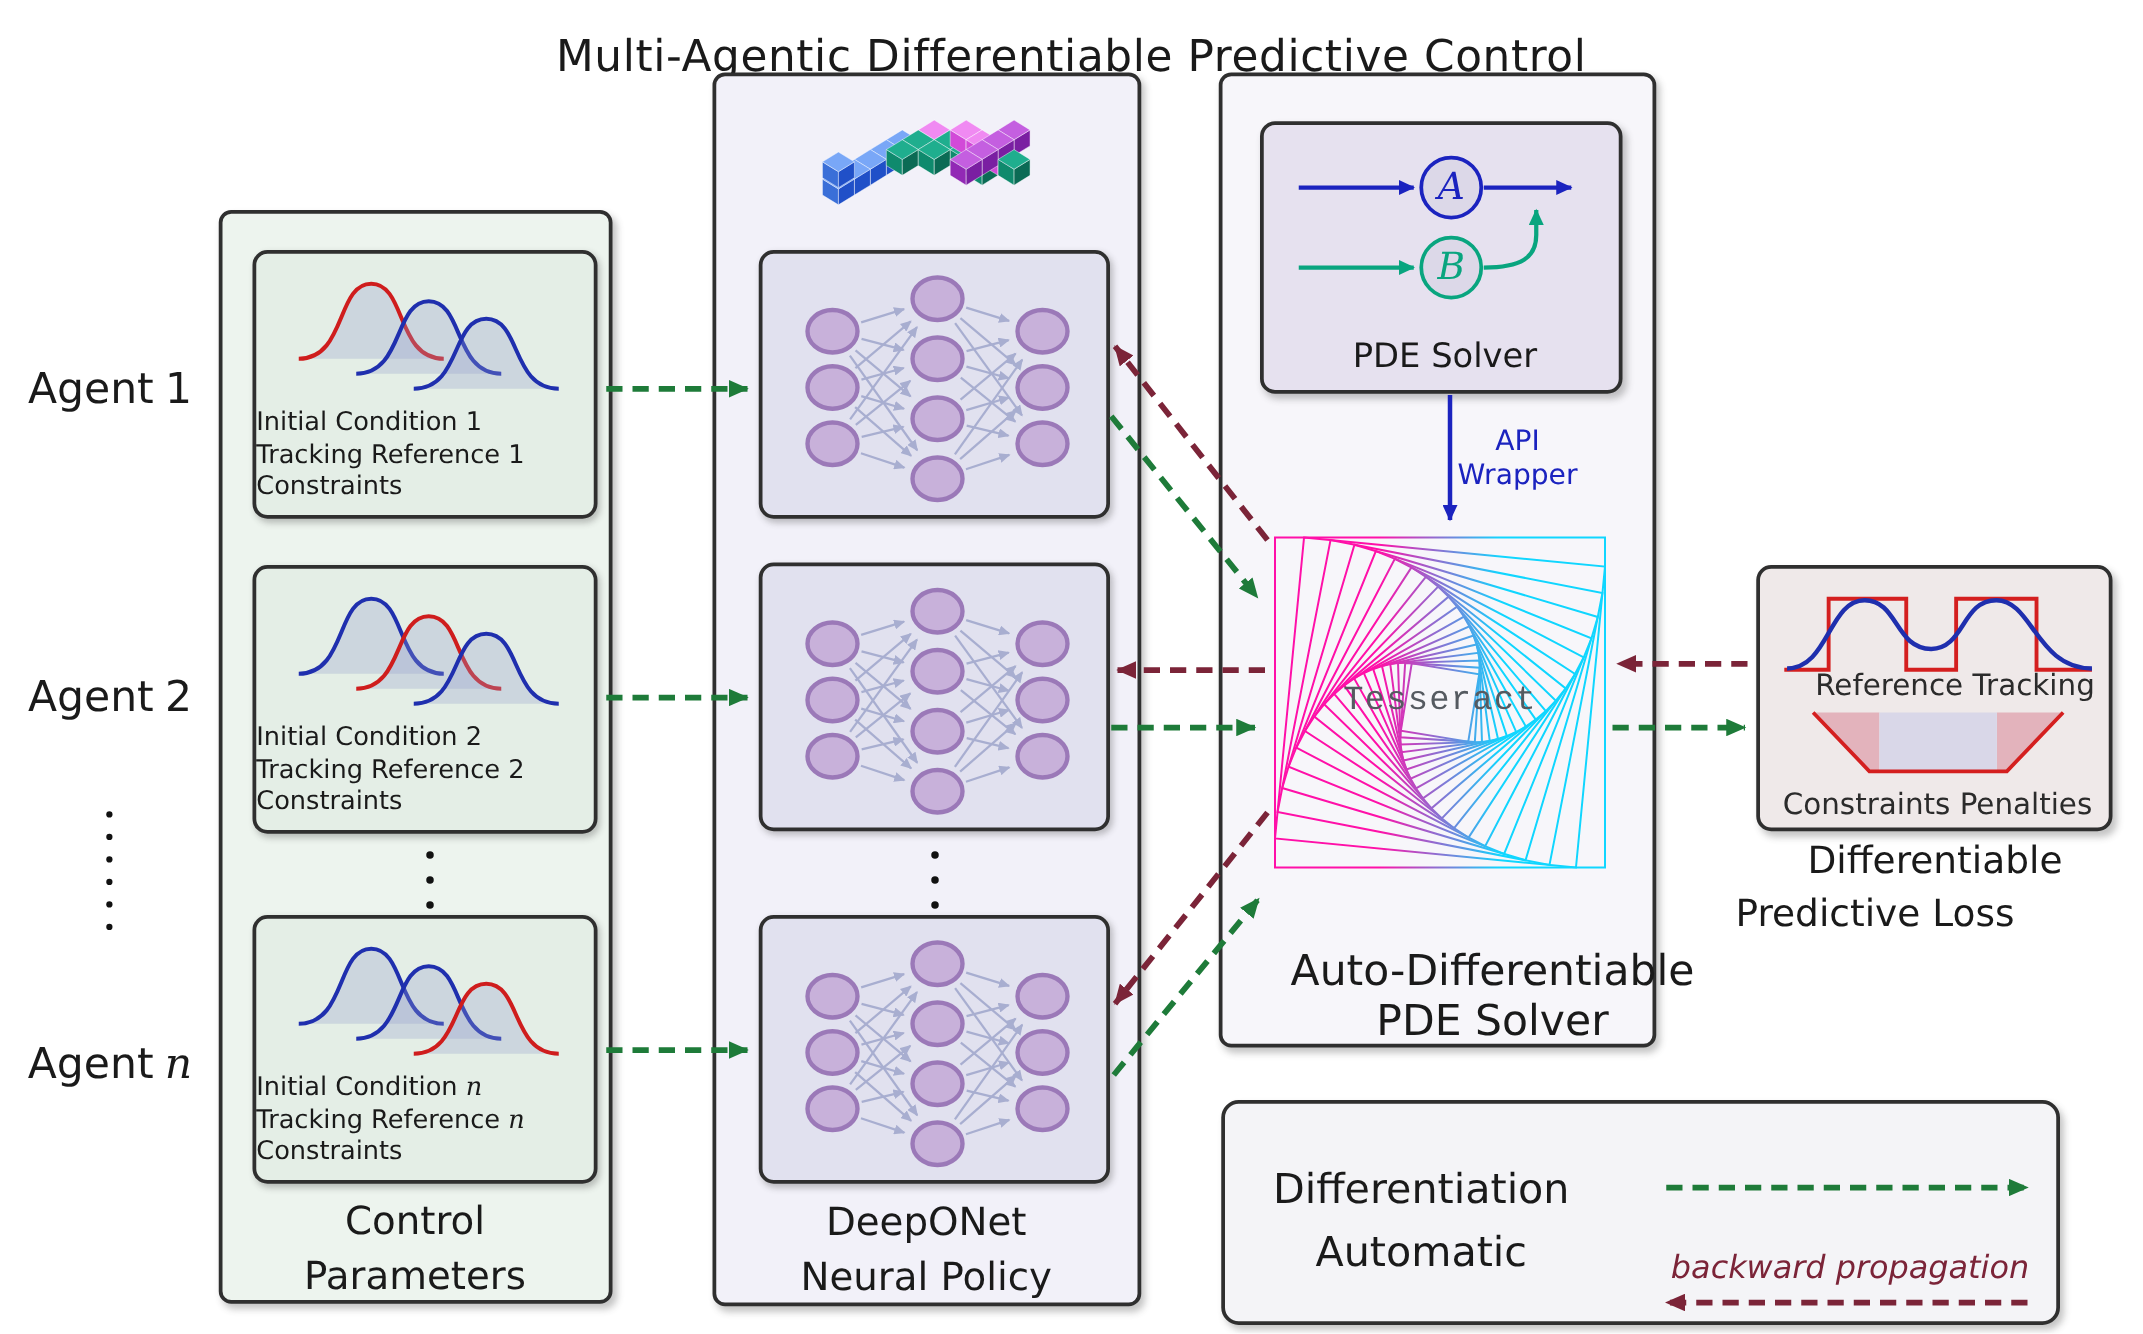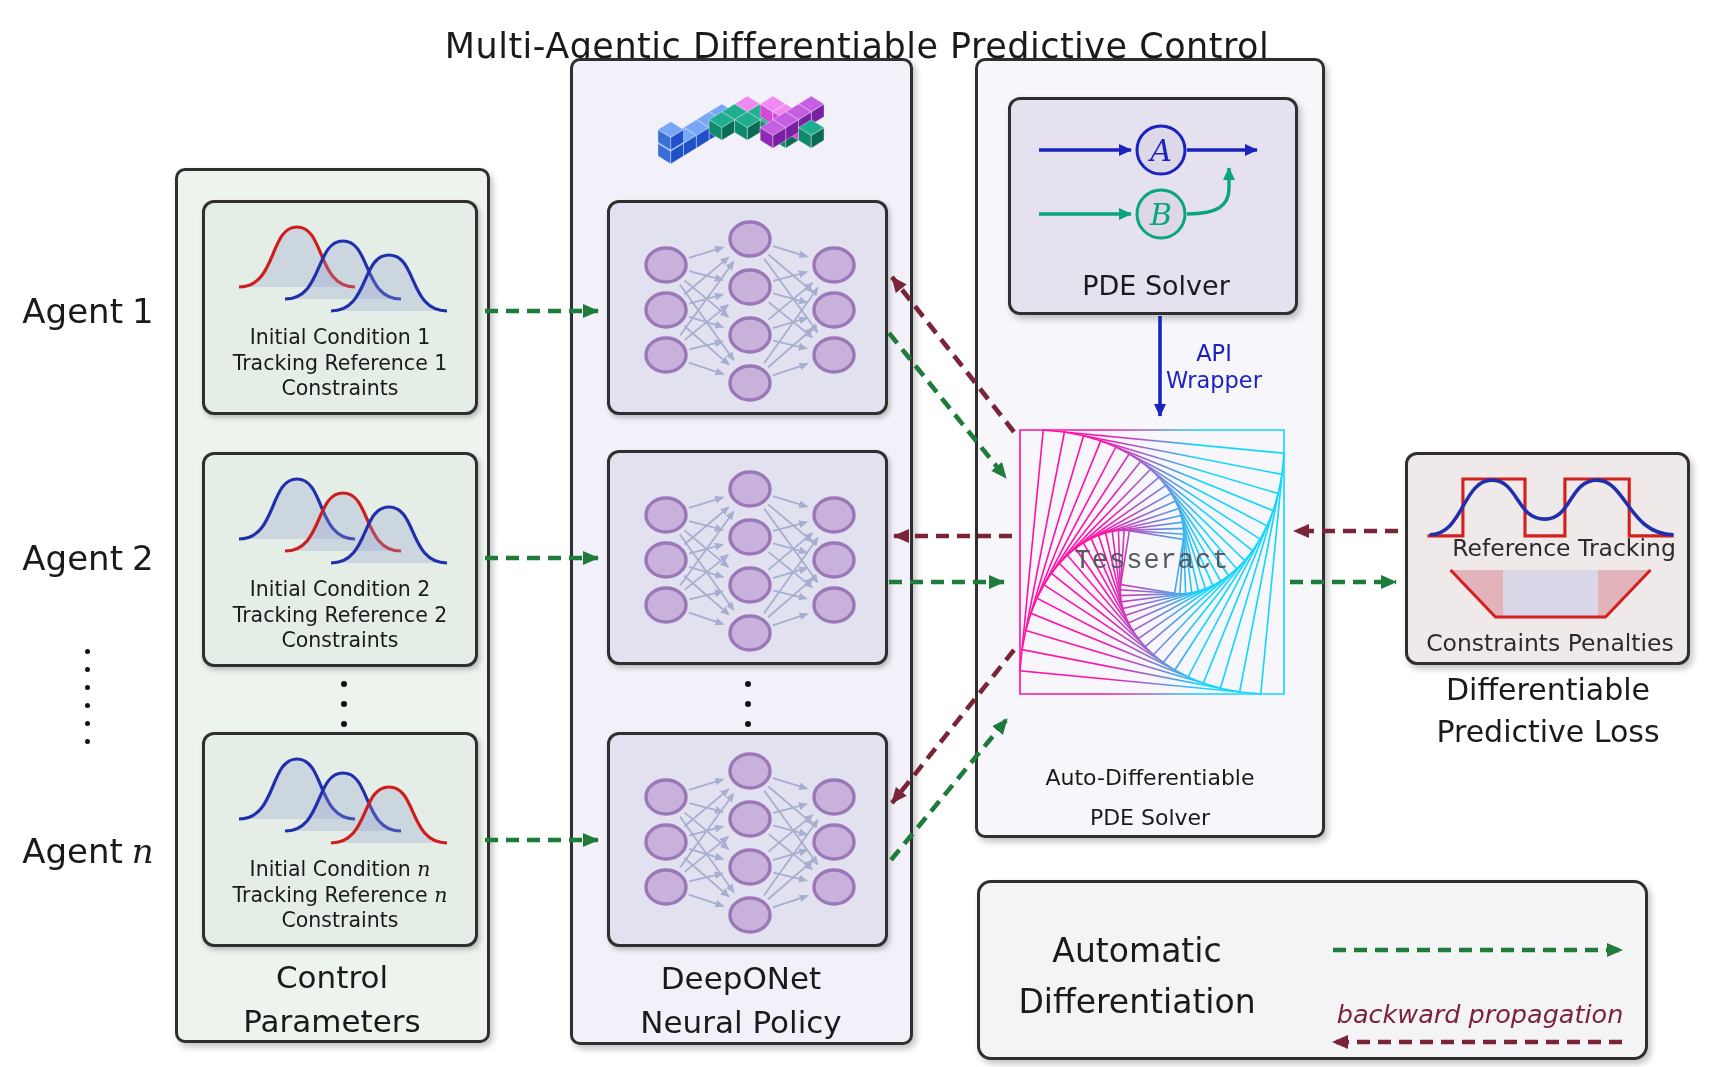--- a/index.html
+++ b/index.html
@@ -25,30 +25,30 @@
   #loss-box{left:1405px;top:452px;width:285px;height:213px;background:#efe9e9;border-radius:12px;}
   #pde-box{left:1008px;top:97px;width:290px;height:218px;background:#e6e1ef;border-radius:12px;}
 
   .abox{left:202px;width:276px;height:215px;background:#e4eee6;border:3px solid #2f2f2f;border-radius:12px;
         box-shadow:2px 3px 5px rgba(60,60,60,.30);position:absolute;}
   .nnbox{left:607px;width:281px;height:215px;background:#e1e1ef;border:3px solid #2f2f2f;border-radius:12px;
         box-shadow:2px 3px 5px rgba(60,60,60,.30);position:absolute;}
   .abox svg.curves{position:absolute;left:12px;top:8px;}
   .nnbox svg.nn{position:absolute;left:6px;top:6px;}
 
-  .btxt{position:absolute;left:0;top:122px;width:100%;text-align:center;
+  .btxt{position:absolute;left:0;top:122px;width:100%;
         font-size:20.5px;line-height:25.5px;}
   .nth .sfx{font-style:italic;font-family:"DejaVu Serif","Liberation Serif",serif;}
 
   .agent-label{font-size:34px;}
   .agent-label .sfx{margin-left:9px;}
   .nth-label .sfx{font-style:italic;font-family:"DejaVu Serif","Liberation Serif",serif;}
 
   .col-label{font-size:31px;}
-  .big-label{font-size:22px;}
+  .big-label{font-size:34px;margin-left:44px;}
   .dots{display:flex;flex-direction:column;align-items:center;}
   .dots i{display:block;border-radius:50%;background:#111;}
   .dots.small i{width:6px;height:6px;margin:7px 0;}
   .dots.tiny i{width:5px;height:5px;margin:6.5px 0;}
 
   #api-text{color:#1b23bf;font-size:22.5px;line-height:27px;text-align:center;}
   .mathAB{font-family:"DejaVu Serif","Liberation Serif",serif;font-style:italic;font-size:30px;}
   #a-letter{color:#1b23bf;}
   #b-letter{color:#09a57f;}
   #pde-label{font-size:27px;}
@@ -422,26 +422,26 @@
     <div class="abs ctr sub-label" style="left:156px;top:93px">Reference Tracking</div>
     <svg class="abs" style="left:30px;top:110px" width="225" height="58" viewBox="0 0 220 58">
       <polygon points="10,5 63,5 63,52 55,52" fill="#e3b3bc"></polygon>
       <polygon points="157,5 210,5 165,52 157,52" fill="#e3b3bc"></polygon>
       <polygon points="63,5 157,5 157,52 63,52" fill="#d9d7e8"></polygon>
       <path d="M 10,5 L 55,52 L 165,52 L 210,5" fill="none" stroke="#d41f1f" stroke-width="3"></path>
     </svg>
     <div class="abs ctr sub-label" style="left:142px;top:188px">Constraints Penalties</div>
   </div>
   <div class="abs ctr loss-caption" style="left:1548px;top:689px">Differentiable</div>
-  <div class="abs ctr loss-caption" style="left:1548px;top:731px">Predictive Loss</div>
+  <div class="abs ctr loss-caption" style="left:1500px;top:731px">Predictive Loss</div>
 
   <div id="legend-box" class="abs panel">
     <div id="legend-title" class="abs ctr" style="left:157px;top:93px">
+      <div>Differentiation</div>
       <div>Automatic</div>
-      <div>Differentiation</div>
     </div>
     <div id="bwd-label" class="abs ctr prop-label" style="left:500px;top:131px">backward propagation</div>
   </div>
 
   <svg id="overlay" width="1714" height="1067" viewBox="0 0 1714 1067">
 
     <line class="fw" x1="485" y1="311" x2="598" y2="311" stroke="#1e7b39" stroke-width="4.6" stroke-dasharray="13 8" marker-end="url(#m-green)"></line>
     <line class="fw" x1="485" y1="558" x2="598" y2="558" stroke="#1e7b39" stroke-width="4.6" stroke-dasharray="13 8" marker-end="url(#m-green)"></line>
     <line class="fw" x1="485" y1="840" x2="598" y2="840" stroke="#1e7b39" stroke-width="4.6" stroke-dasharray="13 8" marker-end="url(#m-green)"></line>
     <line class="fw" x1="889" y1="333" x2="1006" y2="478" stroke="#1e7b39" stroke-width="4.6" stroke-dasharray="13 8" marker-end="url(#m-green)"></line>

